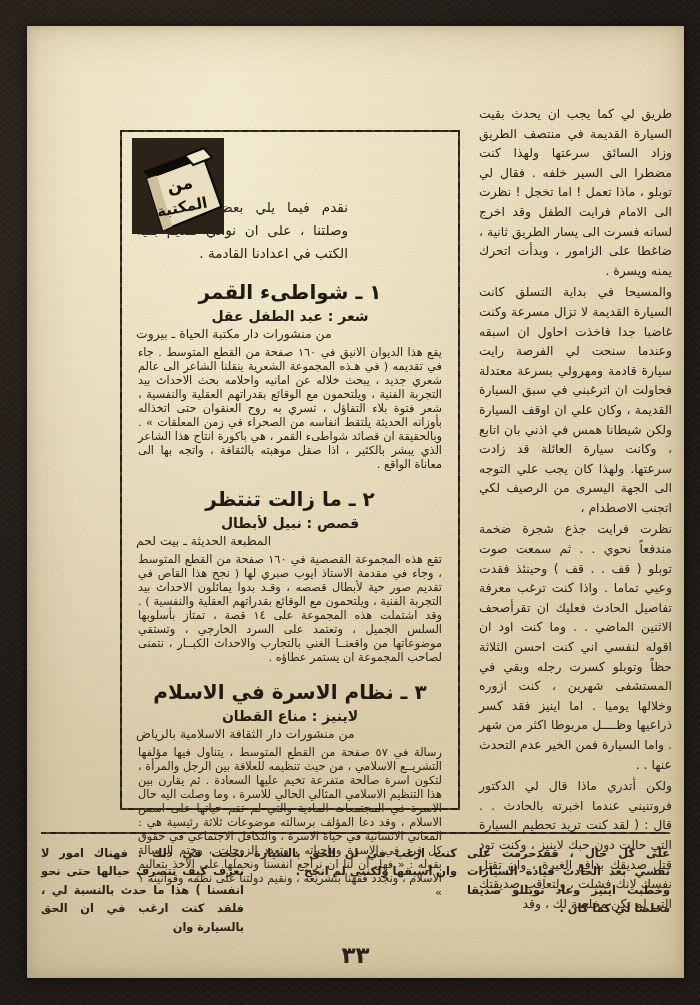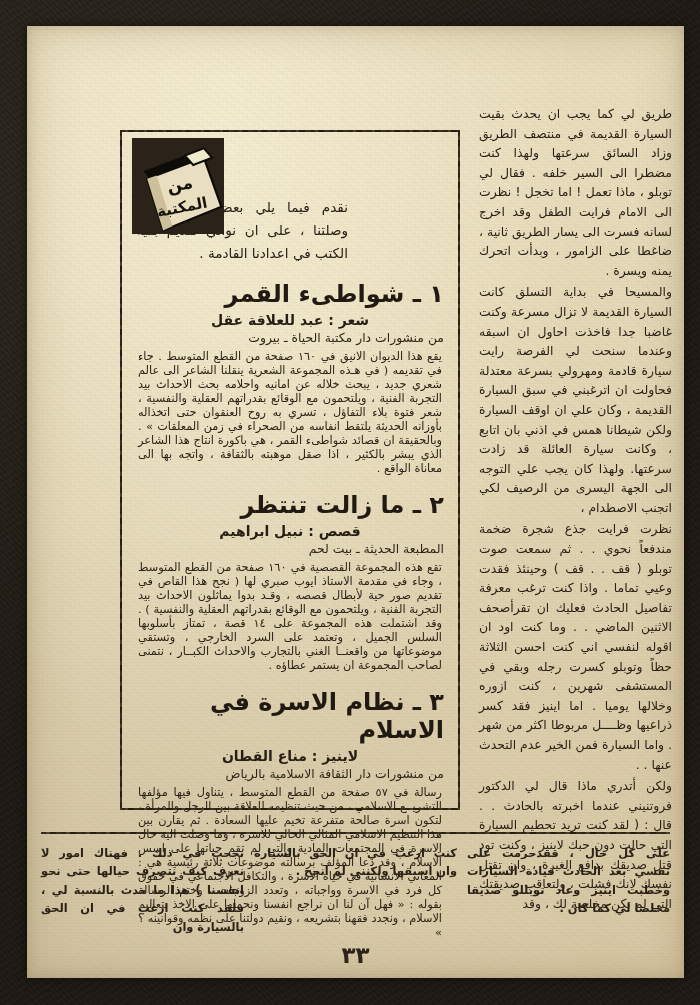--- a/index.html
+++ b/index.html
@@ -130,35 +130,36 @@
     margin: 52px 96px 0 0;
     text-align: justify;
     direction: rtl;
     color: #2a2118;
     font-size: 13.6px;
     line-height: 23px;
   }
 
   .entry { margin-top: 15px; }
   .entry-title {
-    font-size: 24px;
+    text-align: center;
+    font-size: 20px;
     font-weight: 700;
     color: #211a12;
     letter-spacing: .3px;
     margin-bottom: 4px;
   }
   .entry-author {
     text-align: center;
     font-size: 14px;
     font-weight: 700;
     color: #251e15;
     margin-bottom: 2px;
   }
   .entry-publisher {
-    text-align: right;
+    text-align: left;
     font-size: 12.4px;
     color: #2f261b;
     margin-bottom: 5px;
   }
   .entry-body {
     text-align: justify;
     font-size: 11.3px;
     line-height: 14px;
     color: #2b2218;
     padding: 0 2px;
@@ -255,30 +256,30 @@
             <text x="50" y="52" font-family="'DejaVu Sans','Liberation Sans',sans-serif" font-size="17" font-weight="700" text-anchor="middle">من</text>
             <text x="48" y="74" font-family="'DejaVu Sans','Liberation Sans',sans-serif" font-size="15" font-weight="700" text-anchor="middle">المكتبة</text>
           </g>
         </svg>
       </div>
 
       <p class="intro">نقدم فيما يلي بعض الكتب التي وصلتنا ، على ان نوالي تقديم بقية الكتب في اعدادنا القادمة .</p>
 
       <div class="entry">
         <div class="entry-title">١ ـ شواطىء القمر</div>
-        <div class="entry-author">شعر : عبد للعلاقة عقل</div>
+        <div class="entry-author">شعر : عبد الطفل عقل</div>
         <div class="entry-publisher">من منشورات دار مكتبة الحياة ـ بيروت</div>
         <div class="entry-body">
           <p>يقع هذا الديوان الانيق في ١٦٠ صفحة من القطع المتوسط . جاء في تقديمه ( في هـذه المجموعة الشعرية ينقلنا الشاعر الى عالم شعري جديد ، يبحث خلاله عن امانيه واحلامه بحث الاحداث بيد التجربة الفنية ، ويلتحمون مع الوقائع بقدراتهم العقلية والنفسية ، شعر فتوة بلاء التفاؤل ، تسري به روح العنقوان حتى اتخذاله بأوزانه الحديثة يلتقط انفاسه من الصحراء في زمن المعلقات » . وبالحقيقة ان قصائد شواطىء القمر ، هي باكورة انتاج هذا الشاعر الذي يبشر بالكثير ، اذا صقل موهبته بالثقافة ، واتجه بها الى معاناة الواقع .</p>
         </div>
       </div>
 
       <div class="entry">
         <div class="entry-title">٢ ـ ما زالت تنتظر</div>
-        <div class="entry-author">قصص : نبيل ابراهيم</div>
+        <div class="entry-author">قصص : نبيل لأبطال</div>
         <div class="entry-publisher">المطبعة الحديثة ـ بيت لحم</div>
         <div class="entry-body">
           <p>تقع هذه المجموعة القصصية في ١٦٠ صفحة من القطع المتوسط ، وجاء في مقدمة الاستاذ ايوب صبري لها ( نجح هذا القاص في تقديم صور حية لأبطال قصصه ، وقـد بدوا يماثلون الاحداث بيد التجربة الفنية ، ويلتحمون مع الوقائع بقدراتهم العقلية والنفسية ) . وقد اشتملت هذه المجموعة على ١٤ قصة ، تمتاز بأسلوبها السلس الجميل ، وتعتمد على السرد الخارجي ، وتستقي موضوعاتها من واقعنــا الغني بالتجارب والاحداث الكبــار ، نتمنى لصاحب المجموعة ان يستمر عطاؤه .</p>
         </div>
       </div>
 
       <div class="entry">
         <div class="entry-title">٣ ـ نظام الاسرة في الاسلام</div>
         <div class="entry-author">لاينيز : مناع القطان</div>
         <div class="entry-publisher">من منشورات دار الثقافة الاسلامية بالرياض</div>

